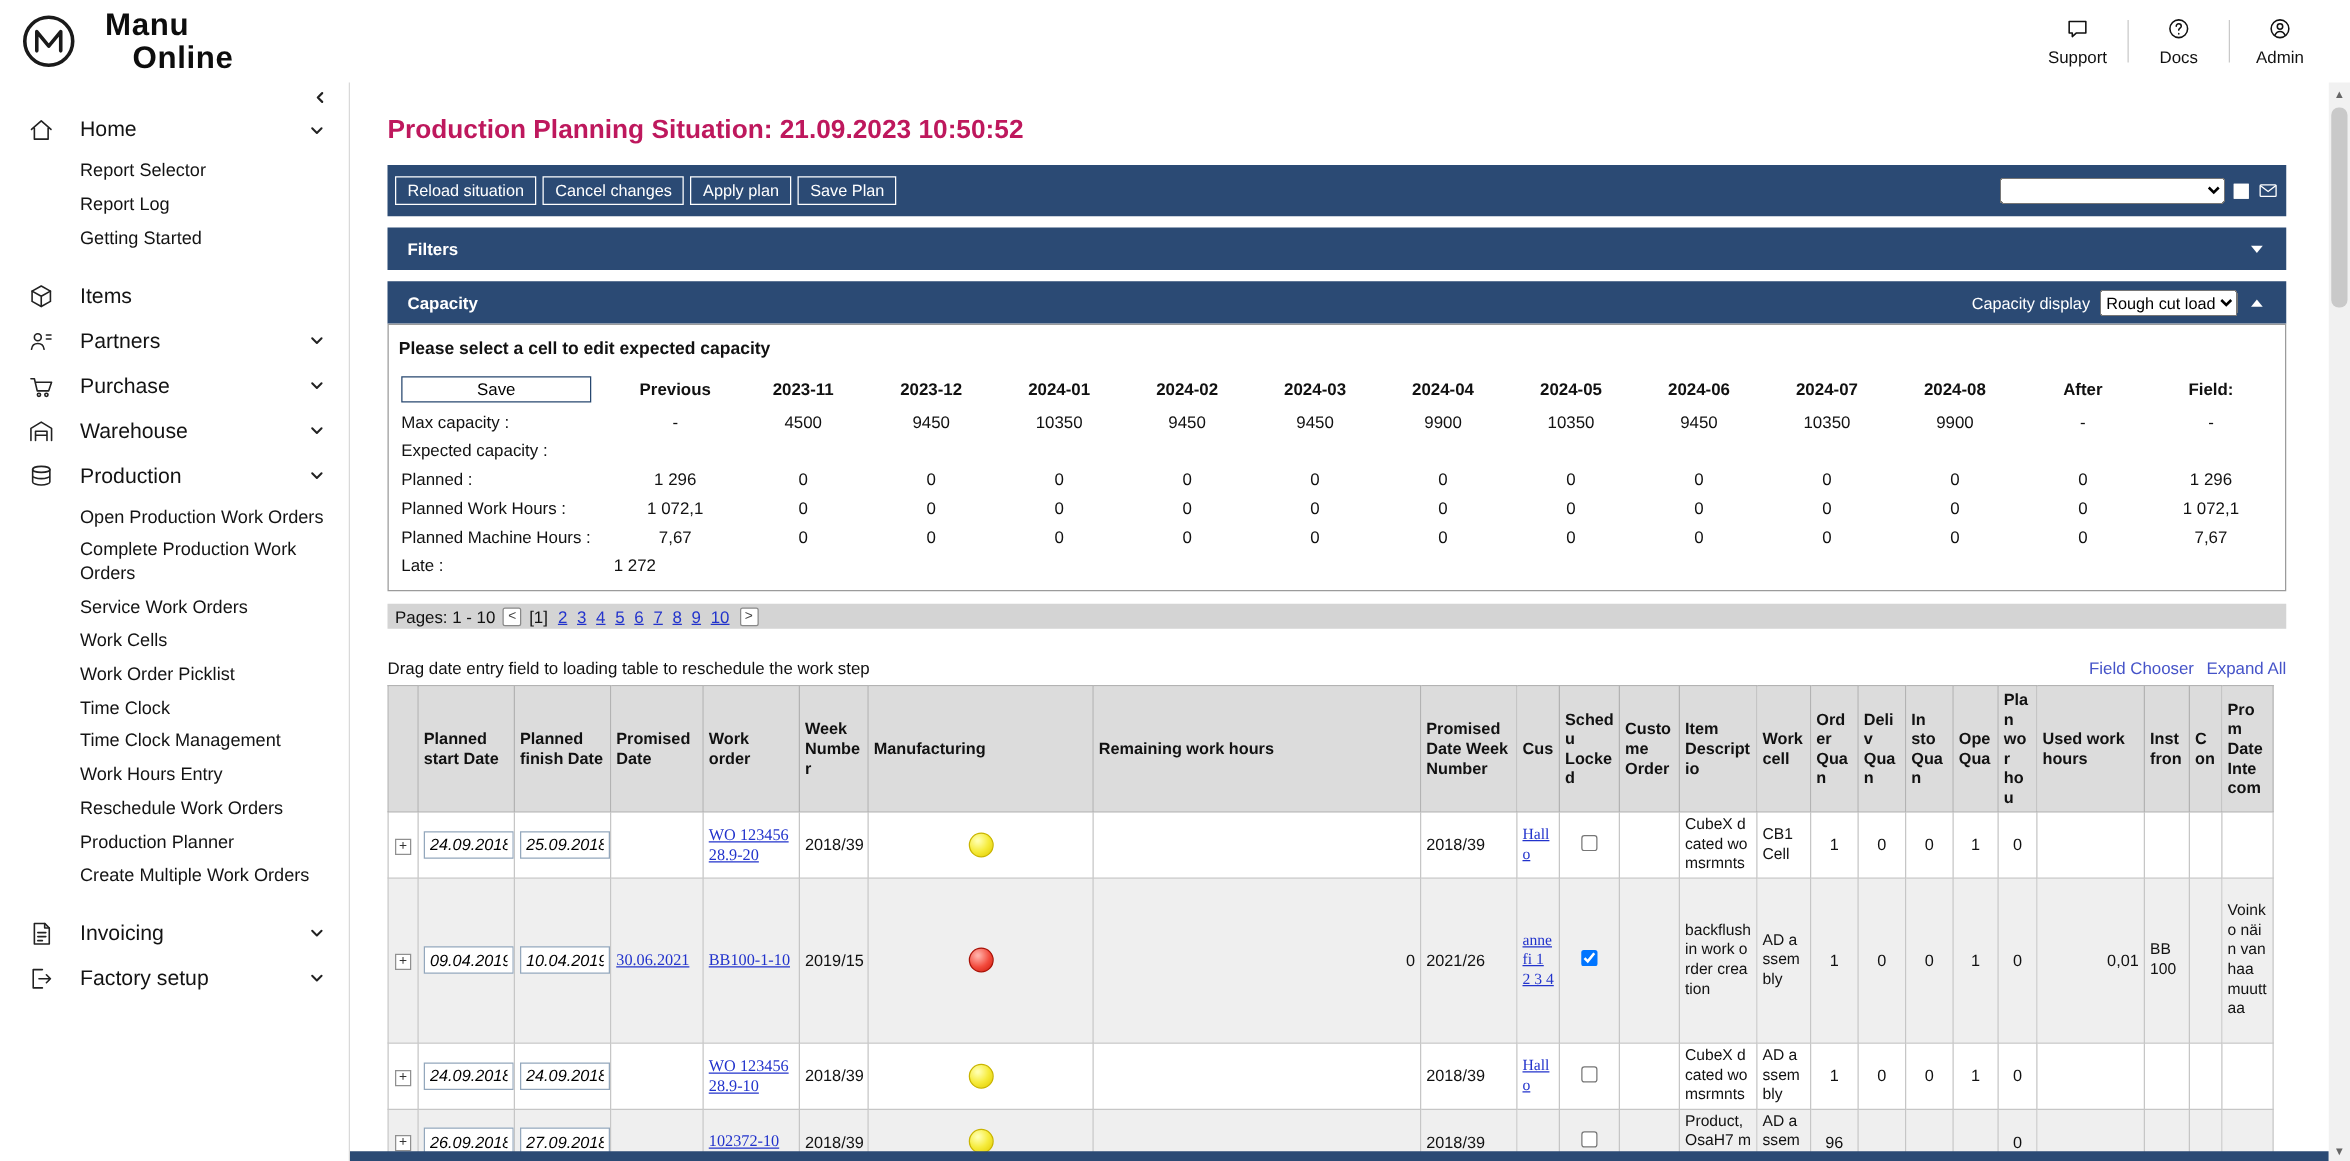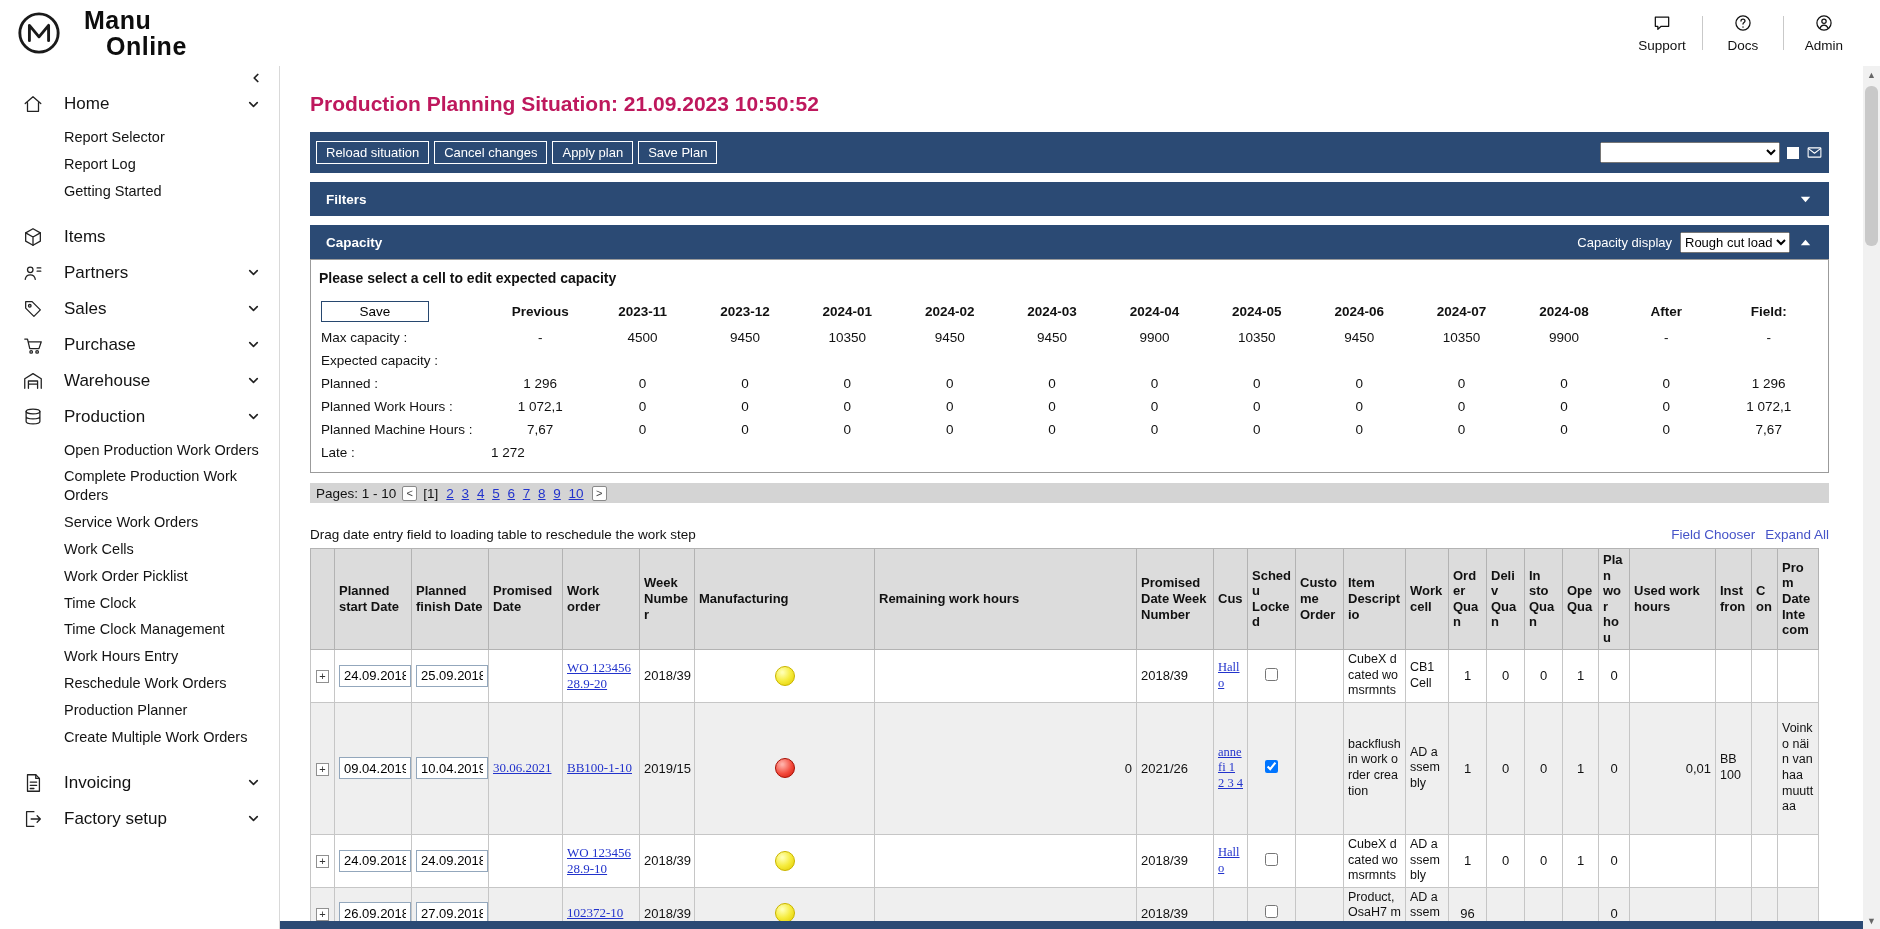--- a/index.html
+++ b/index.html
@@ -51,21 +51,21 @@
   .bar .icn { width:15px; height:15px; }
   .cap-right { display:flex; align-items:center; gap:8px; font-weight:normal; font-size:13px; }
   .cap-right select { height:21px; font-size:13px; font-family:inherit; }
 
   .capacity-panel { border:1px solid #9b9b9b; background:#fff; padding:8px 8px 8px; }
   .cap-hint { font-weight:bold; font-size:14px; margin:2px 0 11px; }
   #capacity-table { width:100%; border-collapse:collapse; font-size:13.5px; table-layout:fixed; }
   #capacity-table th { font-weight:bold; text-align:center; padding:4px 2px; white-space:nowrap; }
   #capacity-table td { padding:4px 2px; }
   .cap-label-cell { width:170px; }
-  .save-btn { width:108px; border:1px solid #27476f; background:#fff; font-size:13.5px; font-family:inherit; padding:2px 0; cursor:pointer; }
+  .save-btn { width:152px; border:1px solid #27476f; background:#fff; font-size:13.5px; font-family:inherit; padding:2px 0; cursor:pointer; }
   .cap-label { text-align:left; font-size:13.5px; white-space:nowrap; }
   .cap-val { text-align:center; cursor:pointer; }
   .cap-late td { padding-top:9px; padding-bottom:2px; }
   .cap-late-val { text-align:left; padding-left:14px; }
 
   .pagination { height:20px; background:#d4d4d4; display:flex; align-items:center; gap:6px; margin-top:10px; padding:0 6px; font-size:13.5px; }
   .pg-btn { width:15px; height:15px; border:1px solid #8a8a8a; background:#fff; display:flex; align-items:center; justify-content:center; font-size:11px; color:#444; border-radius:2px; cursor:pointer; }
   .pg-link { color:#2233cc; text-decoration:underline; margin:0 2px; cursor:pointer; }
 
   .table-hints { display:flex; justify-content:space-between; margin-top:24px; font-size:13.5px; }
@@ -73,21 +73,21 @@
   .hint-links a { color:#4553c8; cursor:pointer; text-decoration:none; }
 
   #work-table { border-collapse:collapse; table-layout:fixed; width:1508px; margin-top:6px; font-size:13px; }
   #work-table th { background:#dcdcdc; border:1px solid #b3b3b3; font-weight:bold; text-align:left; vertical-align:middle; padding:3px 4px; height:66px; overflow:hidden; overflow-wrap:break-word; line-height:1.2; font-size:13px; cursor:pointer; }
   #work-table td { border:1px solid #c6c6c6; vertical-align:middle; padding:2px 4px; overflow:hidden; background:#fff; }
   #work-table tr.alt td { background:#efefef; }
   .td-expand,.td-mfg,.td-locked,.td-oq,.td-dq,.td-sq,.td-opq,.td-pwh { text-align:center; }
   .td-remaining,.td-uwh { text-align:right; padding-right:6px; }
   .td-item,.td-cell,.td-inst,.td-pro,.td-cus { font-size:12.5px; word-break:break-all; line-height:1.25; }
   .expand-box { display:inline-block; width:13px; height:13px; border:1px solid #909090; background:#fff; color:#333; font-size:11px; line-height:11px; text-align:center; cursor:pointer; }
-  .date-box { width:72px; height:22px; border:1px solid #93a7bc; font-size:13px; font-family:inherit; padding:1px 4px; background:#fff; color:#000; }
+  .date-box { width:72px; height:22px; border:1px solid #93a7bc; font-size:13px; font-family:inherit; padding:1px 4px; background:#fff; color:#000;font-style:italic; }
   .status-dot { display:inline-block; width:20px; height:20px; border-radius:50%; vertical-align:middle; }
   .status-dot.yellow { background:radial-gradient(circle at 35% 30%, #ffffb0 5%, #f6ec3e 50%, #e3cd00 95%); border:1px solid #c9b400; }
   .status-dot.red { background:radial-gradient(circle at 35% 30%, #ffb0a8 5%, #f34a3c 55%, #cf1d0f 95%); border:1px solid #a81106; }
   .lnk { color:#2233cc; text-decoration:underline; cursor:pointer;font-family:Liberation Serif, serif; }
 
   .bottom-strip { position:absolute; left:0; right:17px; bottom:0; height:8px; background:#2b4a74; }
 
   
   .scrollbar { position:absolute; top:66px; right:0; width:17px; bottom:0; background:#f1f1f1; }
   .sb-arrow { height:17px; display:flex; align-items:center; justify-content:center; font-size:9px; color:#666; }
@@ -172,34 +172,20 @@
         </div>
         <div class="side-item">
           <span class="side-icon">
             <svg class="icn" viewBox="0 0 24 24">
               <circle cx="9" cy="8.5" r="3"></circle>
               <path d="M3.5 19c.5-3.5 2.8-5 5.5-5s5 1.5 5.5 5"></path>
               <path d="M16.5 6.5h4M16.5 10h4"></path>
             </svg>
           </span>
           <span class="side-label">Partners</span>
-          <span class="side-chev">
-            <svg class="icn" viewBox="0 0 16 16">
-              <path d="M4 6l4 4 4-4"></path>
-            </svg>
-          </span>
-        </div>
-        <div class="side-item">
-          <span class="side-icon">
-            <svg class="icn" viewBox="0 0 24 24">
-              <path d="M4 4h7l9 9-7 7-9-9z"></path>
-              <circle cx="8.5" cy="8.5" r="1.4"></circle>
-            </svg>
-          </span>
-          <span class="side-label">Sales</span>
           <span class="side-chev">
             <svg class="icn" viewBox="0 0 16 16">
               <path d="M4 6l4 4 4-4"></path>
             </svg>
           </span>
         </div>
         <div class="side-item">
           <span class="side-icon">
             <svg class="icn" viewBox="0 0 24 24">
               <path d="M3 5.5h3L8.5 16h10L21 8.5H7"></path>

